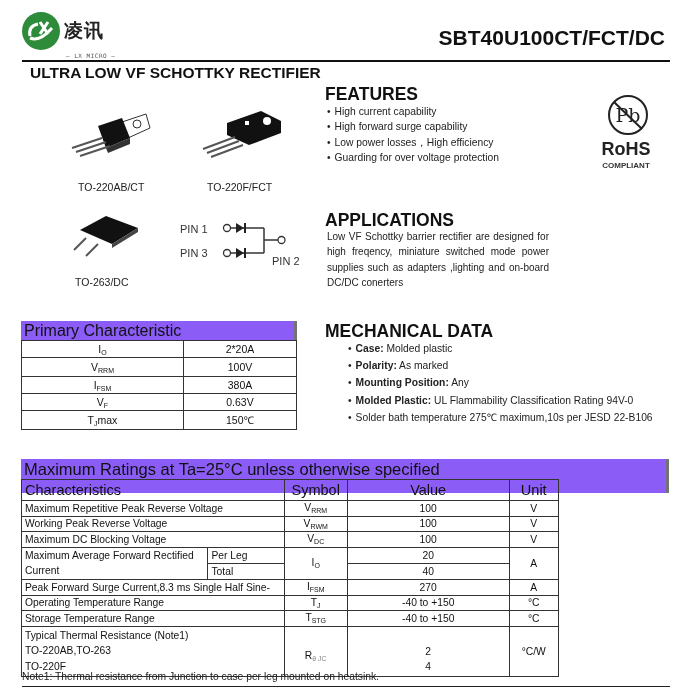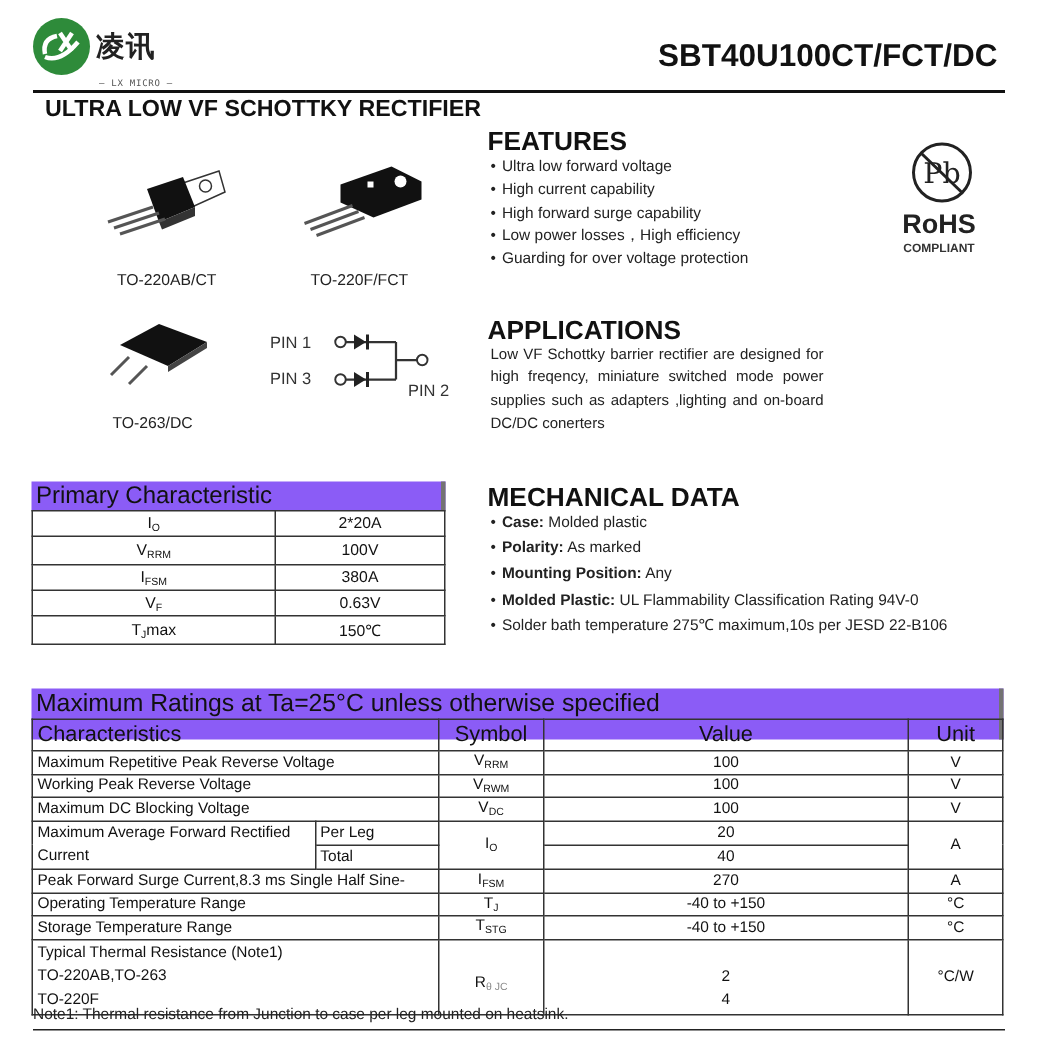--- a/index.html
+++ b/index.html
@@ -18,41 +18,41 @@
 
   
   .pkg-label { font-size: 10.5px; color: #222; }
   .pin-label { font-size: 11px; color: #333; }
 
   
   .sec-h { font-size: 17.5px; font-weight: bold; color: #111; }
   .bullet-list { list-style: none; font-size: 10.3px; color: #222; }
   .bullet-list li { height: 15.3px; line-height: 15.3px; white-space: nowrap; }
   .bullet-list li::before { content: "\2022"; margin-right: 4px; }
-  .mech-list li { height: 17.2px; line-height: 17.2px; }
+  .mech-list li { height: 17.2px; line-height: 17.2px; margin-left: 21px; }
   .mech-list b { font-weight: bold; }
   .app-text { font-size: 10px; line-height: 15.4px; color: #222; text-align: justify; width: 222px; }
 
   
   .rohs { left: 593px; top: 93px; width: 70px; height: 85px; text-align:center; }
   .rohs-big { position:absolute; left:0; top:46px; width:66px; text-align:center; font-size:18px; font-weight:bold; color:#222; }
   .rohs-small { position:absolute; left:0; top:68px; width:66px; text-align:center; font-size:8px; font-weight:bold; color:#333; }
 
   
   .green-bar { background: #8b5cf6; color: #111; font-size: 16px; padding-left: 3px; border-right:3px solid #737373;}
 
   
   table { border-collapse: collapse; }
   .prim { position:absolute; left: 21px; top: 340px; width: 276px; font-size: 10.5px; }
   .prim td { border: 1px solid #333; text-align: center; height: 17px; padding: 0; }
   .prim td:first-child { width: 162px; }
   sub { font-size: 7px; vertical-align: -2px; }
 
   
-  .rt { position:absolute; left: 21px; top: 479px; width: 648px; font-size: 10.3px; }
+  .rt { position:absolute; left: 21px; top: 479px; width: 538px; font-size: 10.3px; }
   .rt td { border: 1px solid #333; height: 15.6px; padding: 0 3px; white-space: nowrap; }
   .rt .hdr td { font-size: 14.5px; height: 21px; }
   .rt .c { text-align: center; }
   .note { left: 22px; top: 671px; font-size: 10.3px; color:#222; }
   .note-rule { left: 22px; top: 686px; width: 648px; height: 1px; background:#222; }
 </style>
 </head>
 <body>
 
 <div class="abs logo">
@@ -119,21 +119,20 @@
     <polygon points="16,28 16,38 24,33" fill="#222"></polygon>
     <line x1="25" y1="28" x2="25" y2="38" stroke="#222" stroke-width="2"></line>
     <line x1="44" y1="8" x2="44" y2="33" stroke="#333" stroke-width="1.5"></line>
     <line x1="44" y1="20" x2="58" y2="20" stroke="#333" stroke-width="1.5"></line>
     <circle cx="61.5" cy="20" r="3.5" fill="#fff" stroke="#333" stroke-width="1.3"></circle>
   </svg>
 </div>
 
 <div class="abs sec-h" style="left:325px;top:84px;">FEATURES</div>
 <ul class="abs bullet-list" style="left:327px;top:104px;">
-  <li>Ultra low forward voltage</li>
   <li>High current capability</li>
   <li>High forward surge capability</li>
   <li>Low power losses，High efficiency</li>
   <li>Guarding for over voltage protection</li>
 </ul>
 
 <div class="abs rohs">
   <svg width="66" height="46" viewBox="0 0 66 46">
     <circle cx="33" cy="22" r="19" fill="none" stroke="#222" stroke-width="2"></circle>
     <line x1="19" y1="9" x2="47" y2="36" stroke="#222" stroke-width="2"></line>

